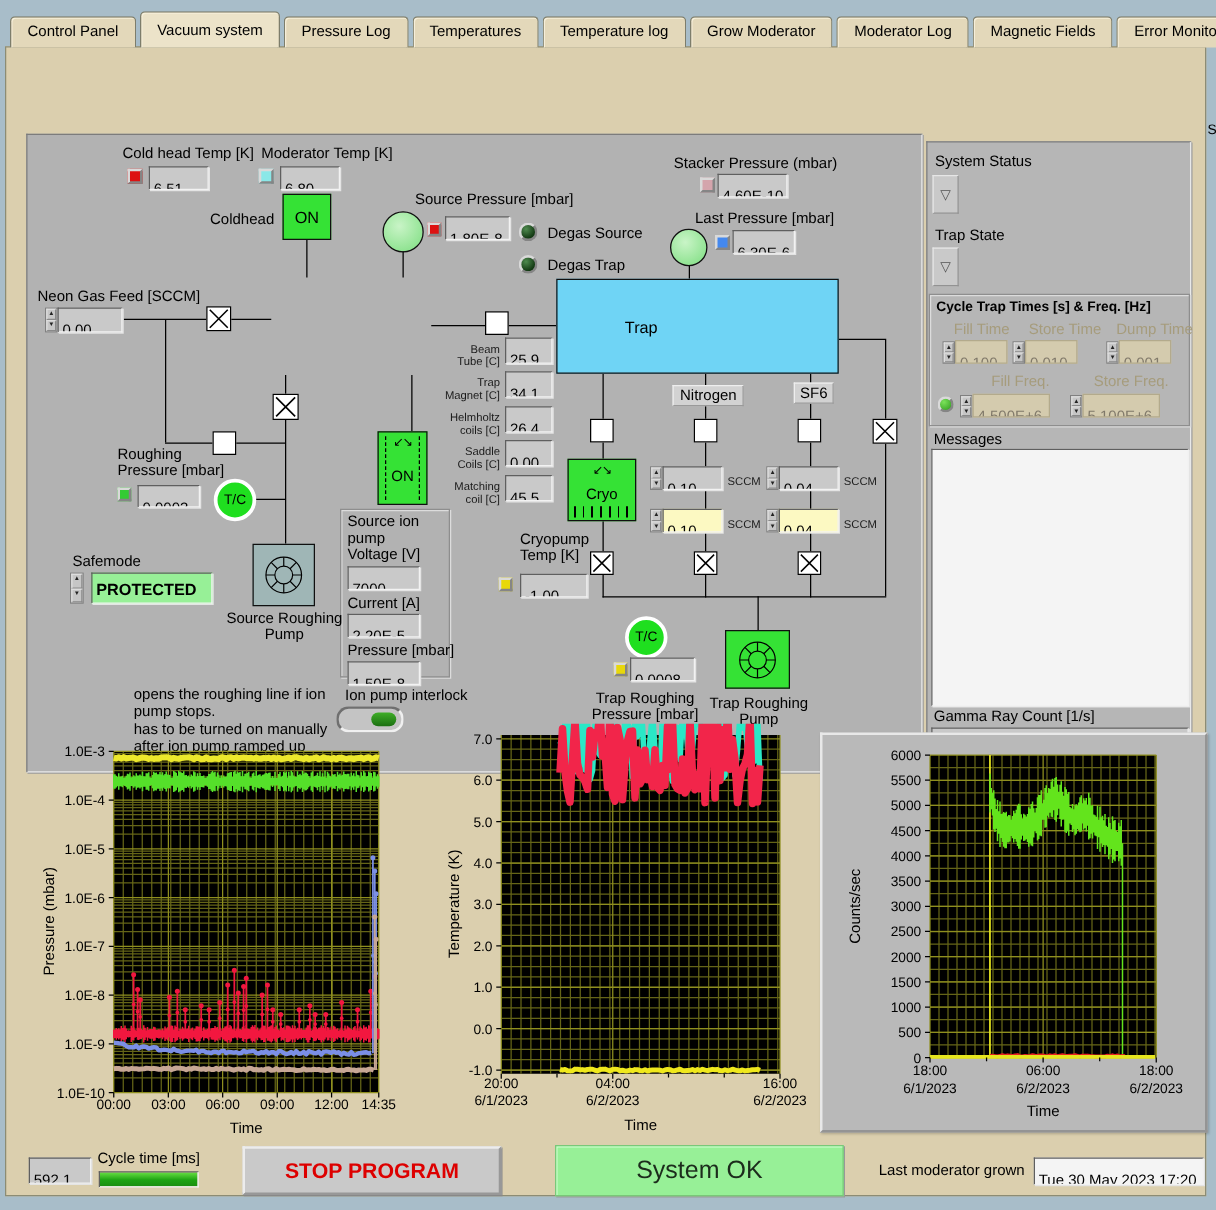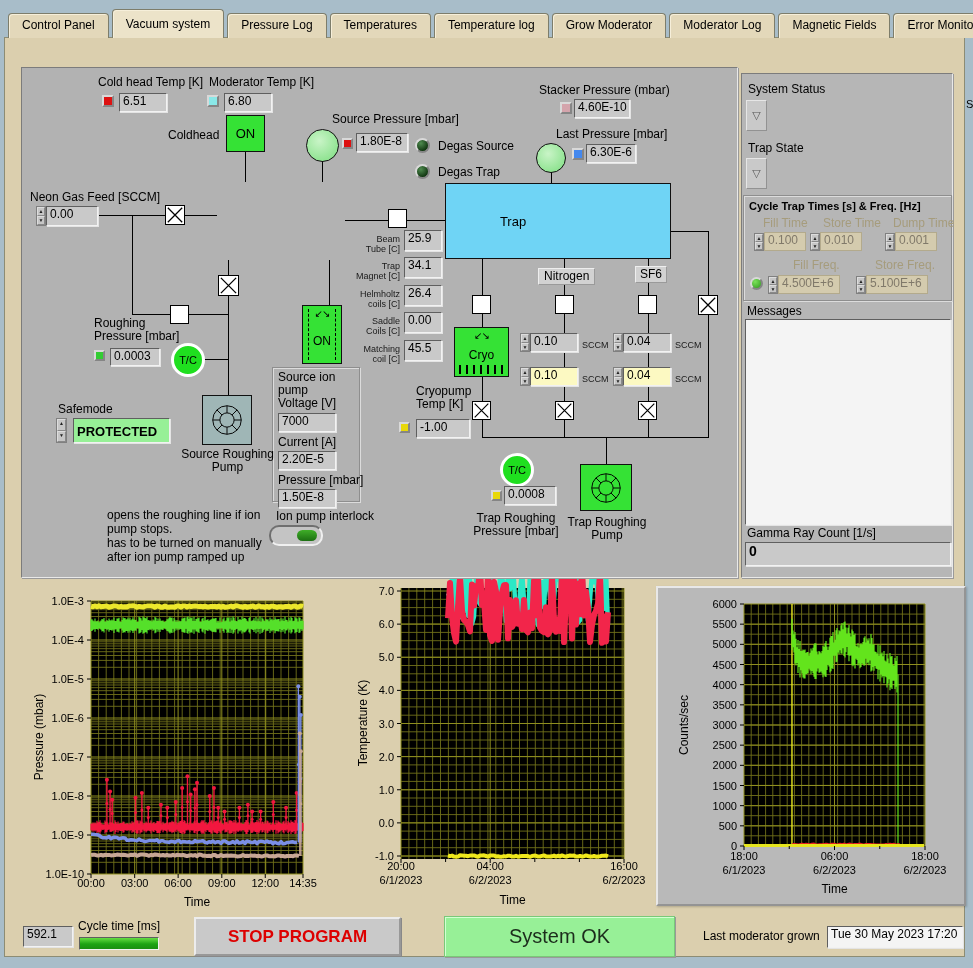--- a/index.html
+++ b/index.html
@@ -11,21 +11,21 @@
   
   .tabs { position:absolute; left:8px; top:10px; height:28px; display:flex; align-items:flex-end; gap:3px; z-index:5;}
   .tab { background:#e3d8ba; border:1px solid #7d7d6b; border-bottom:none; border-radius:4px 4px 0 0;
          font-size:12px; padding:4px 13px 5px; height:25px; white-space:nowrap; box-shadow:inset 1px 1px 0 #f6efda;}
   .tab.active { background:#ece3c9; height:29px; padding-top:7px; position:relative; z-index:6; }
   
   .lbl { position:absolute; font-size:12px; color:#000; white-space:nowrap; line-height:13px; }
   .pre { white-space:pre-line; }
   .c { text-align:center; } .r { text-align:right; }
   .s9 { font-size:9px; line-height:10px; color:#1a1a1a; }
-  .fld { position:absolute; background:#c9c9c9; font-size:12px; padding:0 3px 0;
+  .fld { position:absolute; background:#c9c9c9; font-size:12px; padding:10px 3px 0;
          border-style:solid; border-width:1px; border-color:#5f5f5f #f2f2f2 #f2f2f2 #5f5f5f;
          box-shadow:1px 1px 0 #e4e4e4; overflow:hidden; white-space:nowrap; }
   .fld.yellow { background:#fcf9c2; }
   .fld.white  { background:#f4f4f4; }
   .fld.dis { background:#d4cbae; border-color:#b3aa8c; color:#80796a; box-shadow:none; }
   .led { position:absolute; border:2px outset #d9d9d9; }
   .ledround { position:absolute; border-radius:50%; border:2px outset #d9d9d9; }
   .dgreen { background:radial-gradient(circle at 35% 30%, #4f8b4f, #123812 72%); }
   .pipe { position:absolute; background:#000; }
   .valve { position:absolute; background:#fff; border:1px solid #000; }
@@ -38,21 +38,21 @@
         display:flex; align-items:center; justify-content:center; font-size:11px; }
   .pump { position:absolute; border:1px solid #101010; display:flex; align-items:center; justify-content:center; }
   .greenbox { background:#35e235; }
   .spin { position:absolute; width:10px; background:#c6c6c6; border:1px solid #808080;
           display:flex; flex-direction:column; }
   .spin span { flex:1; font-size:5px; line-height:5px; text-align:center; color:#222;
                border:1px outset #ddd; background:#c6c6c6; padding-top:1px;}
   .cluster { position:absolute; border:1px solid #8e8e8e; box-shadow:inset 1px 1px 0 #dcdcdc, 1px 1px 0 #dcdcdc; }
   .panelgray { position:absolute; background:#b2b2b2;
                border-style:solid; border-width:1px; border-color:#7c7c7c #e9e9e9 #e9e9e9 #7c7c7c;
-               box-shadow:1px 1px 0 #9a9a9a; }
+               box-shadow:1px 1px 0 #9a9a9a;margin-top:40px; }
   .dd { position:absolute; display:flex; }
   .dd .val { flex:1; background:#fff; border:1px solid #6f6f6f; border-right:none;
              font-weight:bold; font-size:16px; padding:4px 0 0 6px; white-space:nowrap; overflow:hidden;}
   .dd .btn { width:21px; background:#c9c9c9; border:1px outset #e6e6e6; color:#555;
              font-size:11px; display:flex; align-items:center; justify-content:center; }
   .tog { position:absolute; background:#c4c4c4; border-radius:10px;
          border-style:solid; border-width:2px; border-color:#6f6f6f #f0f0f0 #f0f0f0 #6f6f6f; }
   .tog i { position:absolute; right:4px; top:3px; width:20px; height:11px; border-radius:6px;
            background:linear-gradient(#3fae28,#1c6f12); }
   .teeth { position:absolute; bottom:2px; left:4px; right:4px; height:9px;

